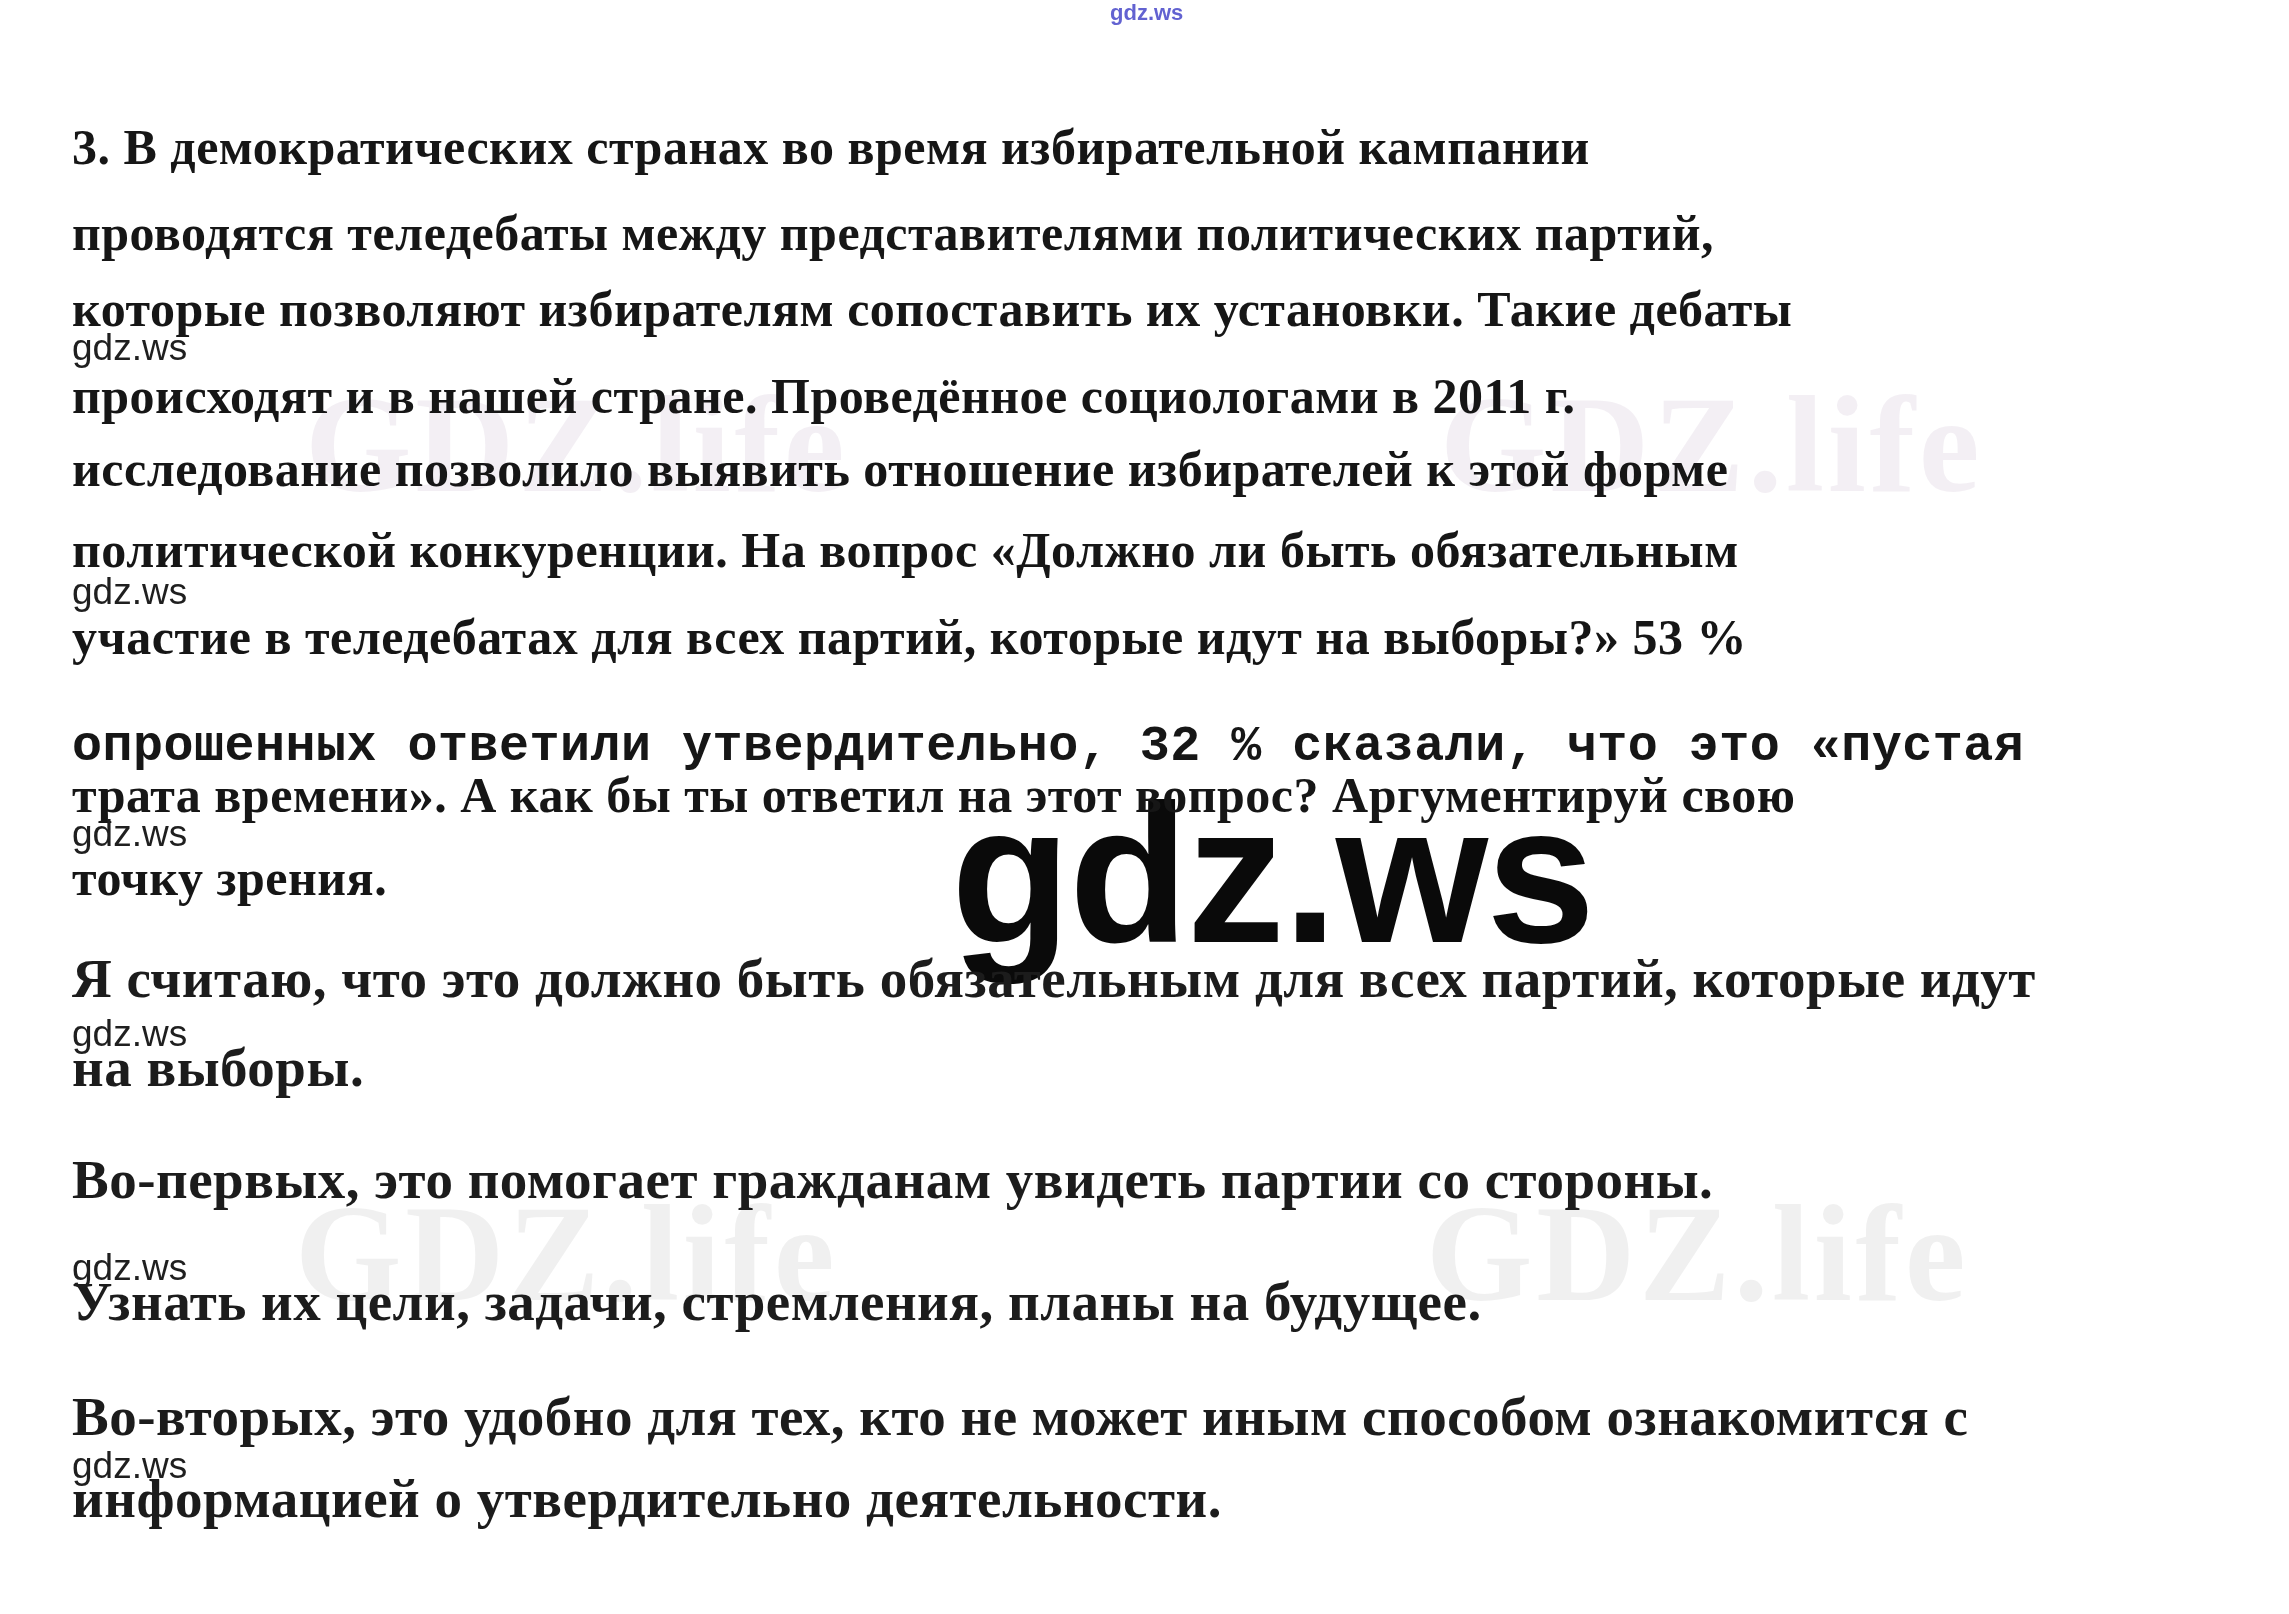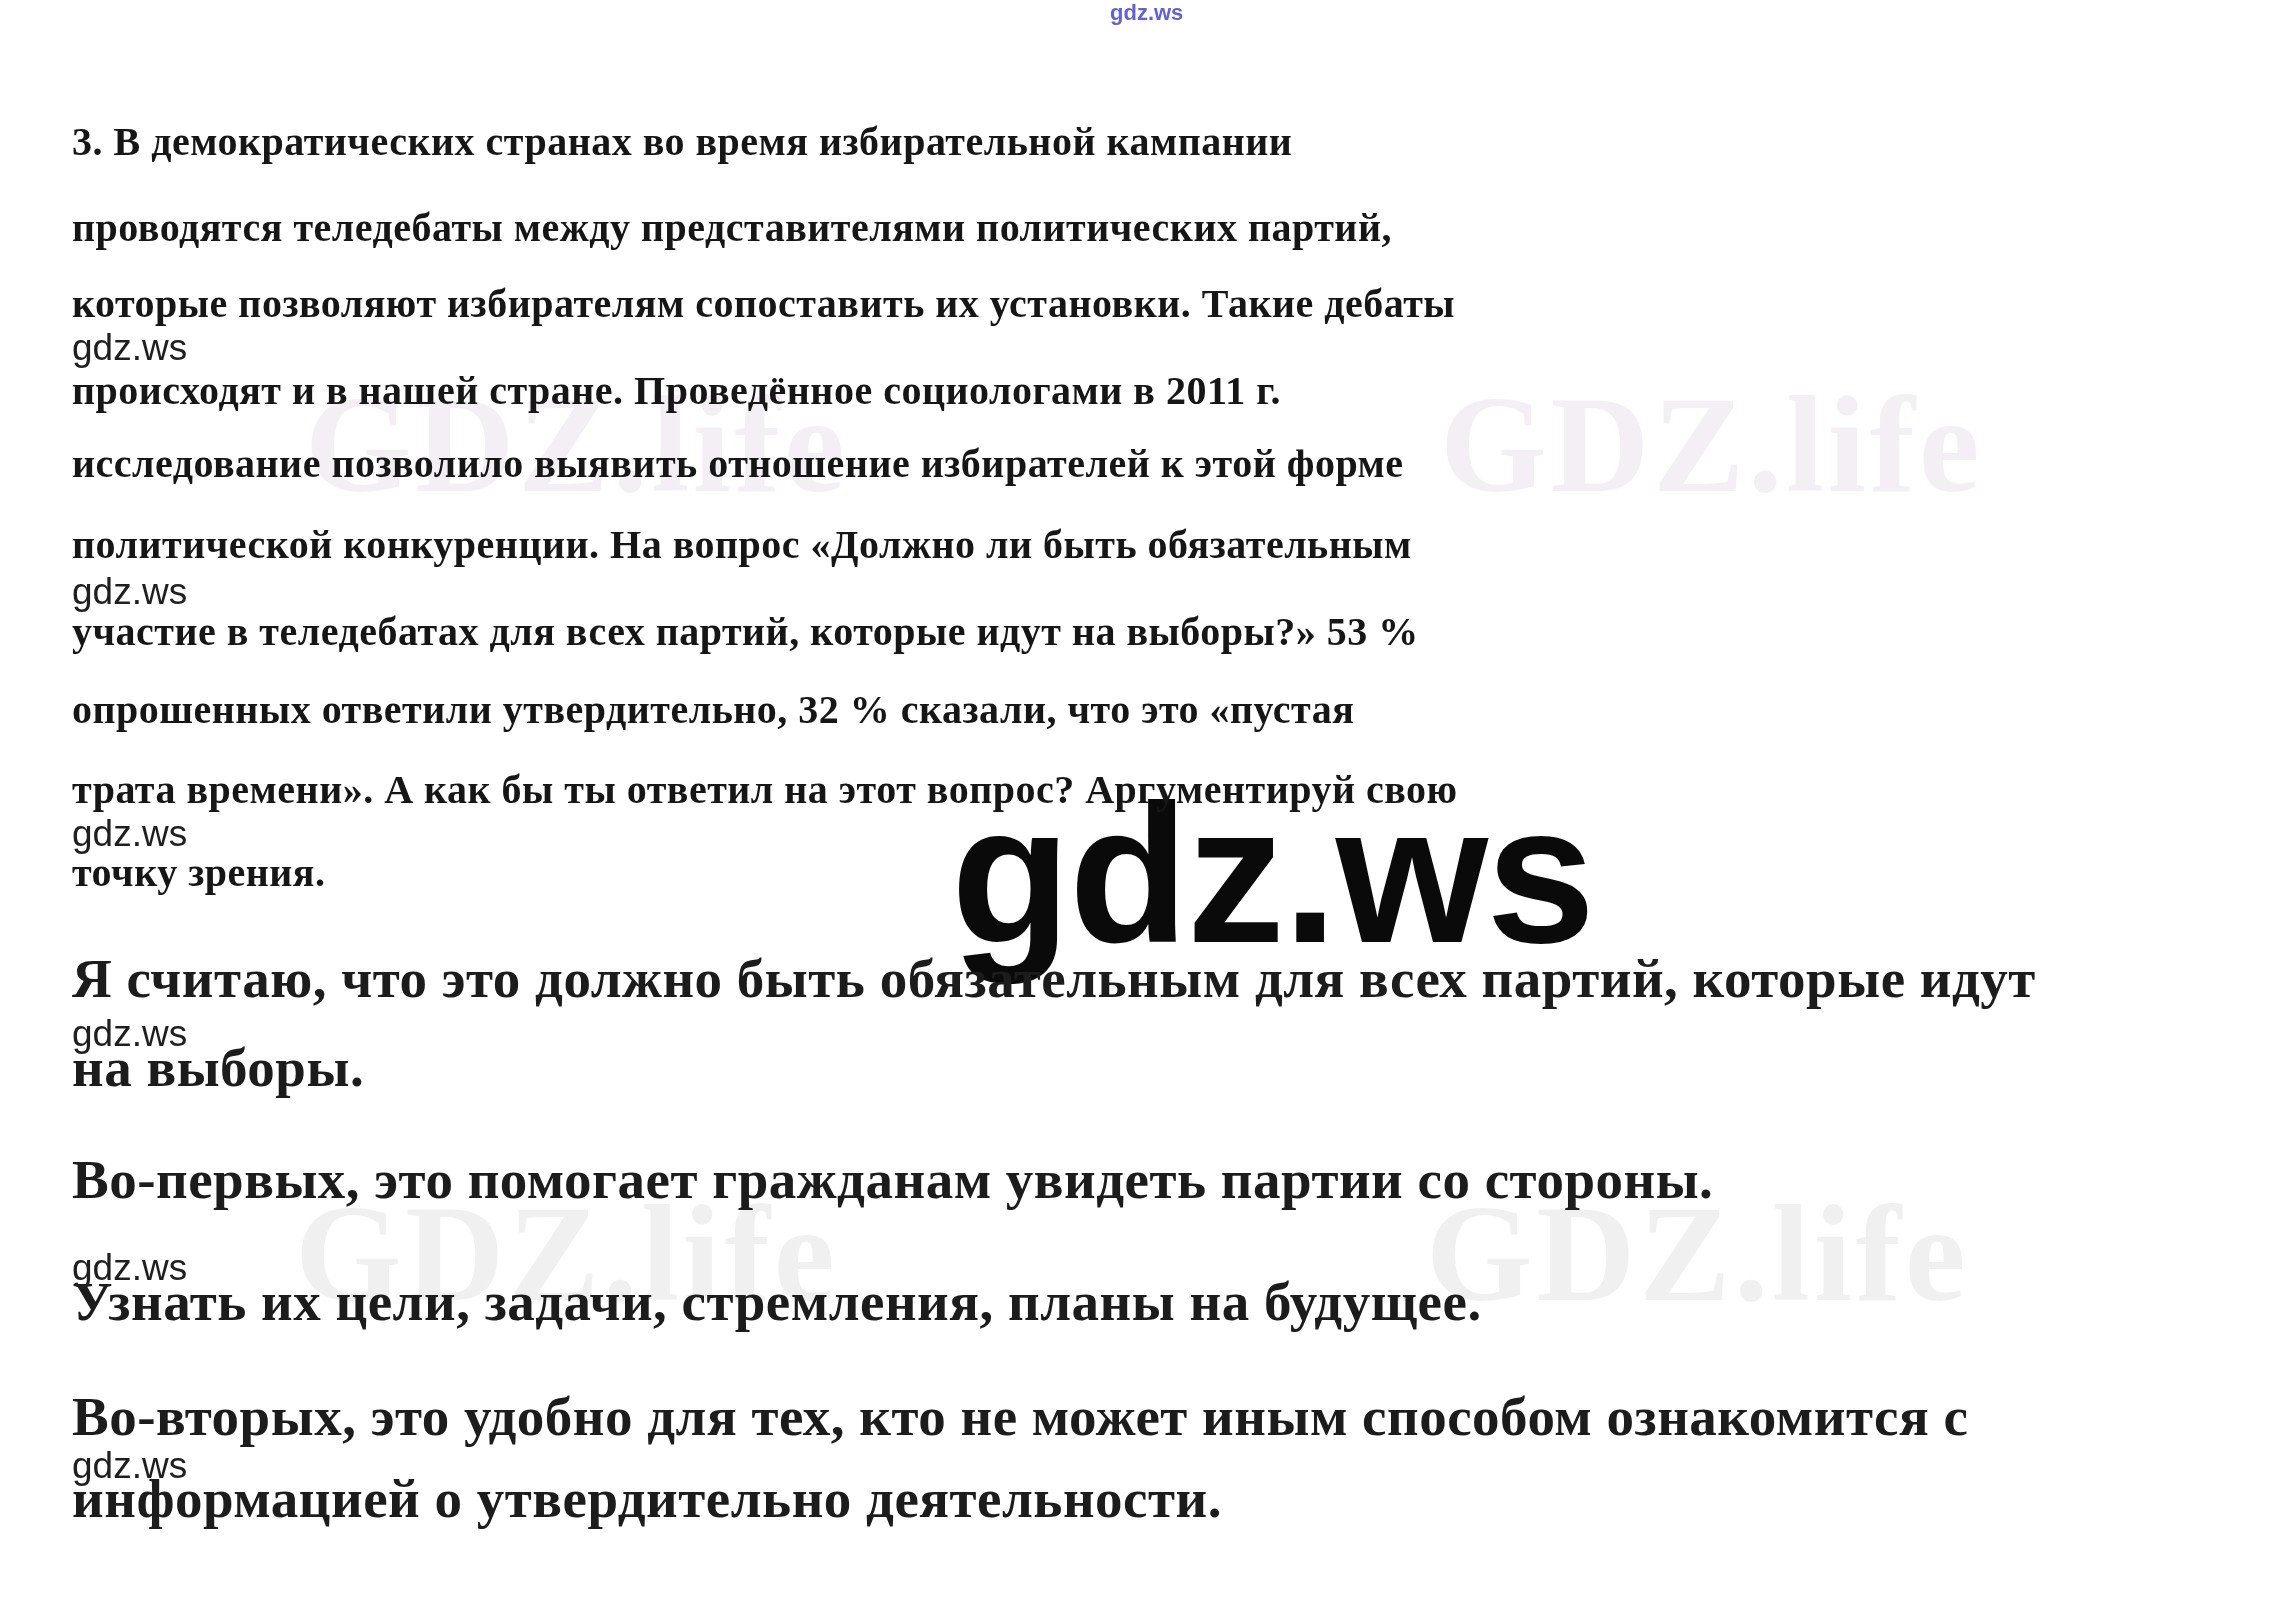--- a/index.html
+++ b/index.html
@@ -9,21 +9,21 @@
     height: 1614px;
     background: #ffffff;
     overflow: hidden;
     font-family: "Liberation Serif", serif;
   }
   .task-line {
     position: absolute;
     left: 72px;
     font-family: "Liberation Serif", serif;
     font-weight: bold;
-    font-size: 40px;
+    font-size: 50px;
     color: #161616;
     white-space: nowrap;
     z-index: 2;
     letter-spacing: 0.5px;
   }
   .answer-line {
     position: absolute;
     left: 72px;
     font-family: "Liberation Serif", serif;
     font-weight: bold;
@@ -104,21 +104,21 @@
   <div class="wm-small" style="top:1445px;">gdz.ws</div>
 
   <div>
     <div class="task-line" style="top:118px;">3. В демократических странах во время избирательной кампании</div>
     <div class="task-line" style="top:204px;">проводятся теледебаты между представителями политических партий,</div>
     <div class="task-line" style="top:280px;">которые позволяют избирателям сопоставить их установки. Такие дебаты</div>
     <div class="task-line" style="top:367px;">происходят и в нашей стране. Проведённое социологами в 2011 г.</div>
     <div class="task-line" style="top:440px;">исследование позволило выявить отношение избирателей к этой форме</div>
     <div class="task-line" style="top:521px;">политической конкуренции. На вопрос «Должно ли быть обязательным</div>
     <div class="task-line" style="top:608px;">участие в теледебатах для всех партий, которые идут на выборы?» 53 %</div>
-    <div class="task-line" style="top:686px;">опрошенных ответили утвердительно, 32 % сказали, что это «пустая</div>
+    <div class="task-line" style="top:718px;font-family:Liberation Mono, monospace;">опрошенных ответили утвердительно, 32 % сказали, что это «пустая</div>
     <div class="task-line" style="top:766px;">трата времени». А как бы ты ответил на этот вопрос? Аргументируй свою</div>
     <div class="task-line" style="top:849px;">точку зрения.</div>
   </div>
 
   <div>
     <div class="answer-line" style="top:947px;">Я считаю, что это должно быть обязательным для всех партий, которые идут</div>
     <div class="answer-line" style="top:1036px;">на выборы.</div>
     <div class="answer-line" style="top:1148px;">Во-первых, это помогает гражданам увидеть партии со стороны.</div>
     <div class="answer-line" style="top:1270px;">Узнать их цели, задачи, стремления, планы на будущее.</div>
     <div class="answer-line" style="top:1385px;">Во-вторых, это удобно для тех, кто не может иным способом ознакомится с</div>

